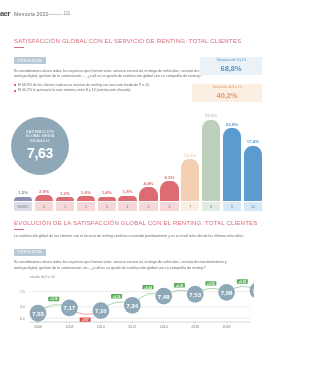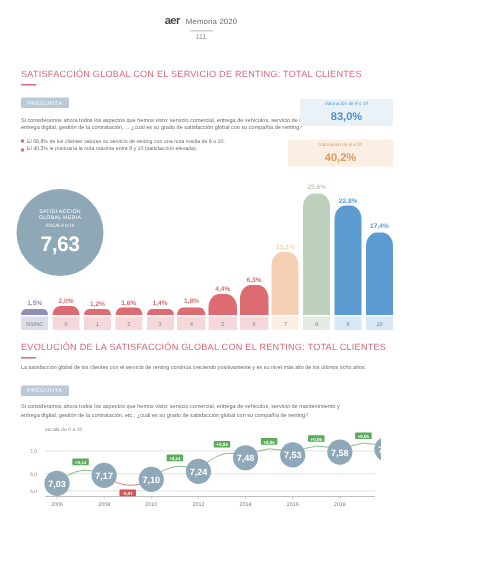--- a/index.html
+++ b/index.html
@@ -10,21 +10,20 @@
     color:#4a4a4a;
     position:relative;
     overflow:hidden;
   }
 
   
   .pg-header{
     width:100%;
     padding-top:9px;
     display:flex;
-    flex-direction:column;
     align-items:center;
   }
   .brand-row{ display:flex; align-items:baseline; gap:4px; }
   .brand-logo{
     font-size:7.5px; font-weight:bold; color:#4a4a4a; letter-spacing:-0.4px;
   }
   .brand-sub{ font-size:5.2px; color:#6d6d6d; letter-spacing:0.1px; }
   .pg-rule{ width:15px; height:1px; background:#cfcfcf; margin:2px 0 1px; }
   .pg-num{ font-size:4.6px; color:#8a8a8a; }
 
@@ -168,21 +167,21 @@
 
   <div class="kpi-circle">
     <span class="kpi-lbl">SATISFACCIÓN</span>
     <span class="kpi-lbl">GLOBAL MEDIA</span>
     <span class="kpi-scale">ESCALA 0-10</span>
     <span class="kpi-num">7,63</span>
   </div>
 
   <div class="callout callout-blue" style="right:6px; top:-40px; width:62px;">
     <span class="cap">Valoración de 9 y 10</span>
-    <span class="big">83,0%</span>
+    <span class="big">68,8%</span>
   </div>
   <div class="callout callout-peach" style="right:6px; top:-13px; width:70px;">
     <span class="cap">Valoración de 8 a 10</span>
     <span class="big">40,2%</span>
   </div>
 
   <div class="bars">
       <div class="bar-col">
         <div class="bar-val" style="color: rgb(143, 143, 181);">1,5%</div>
         <div class="bar" style="height: 4.60714%; background: rgb(143, 143, 181);"></div>

